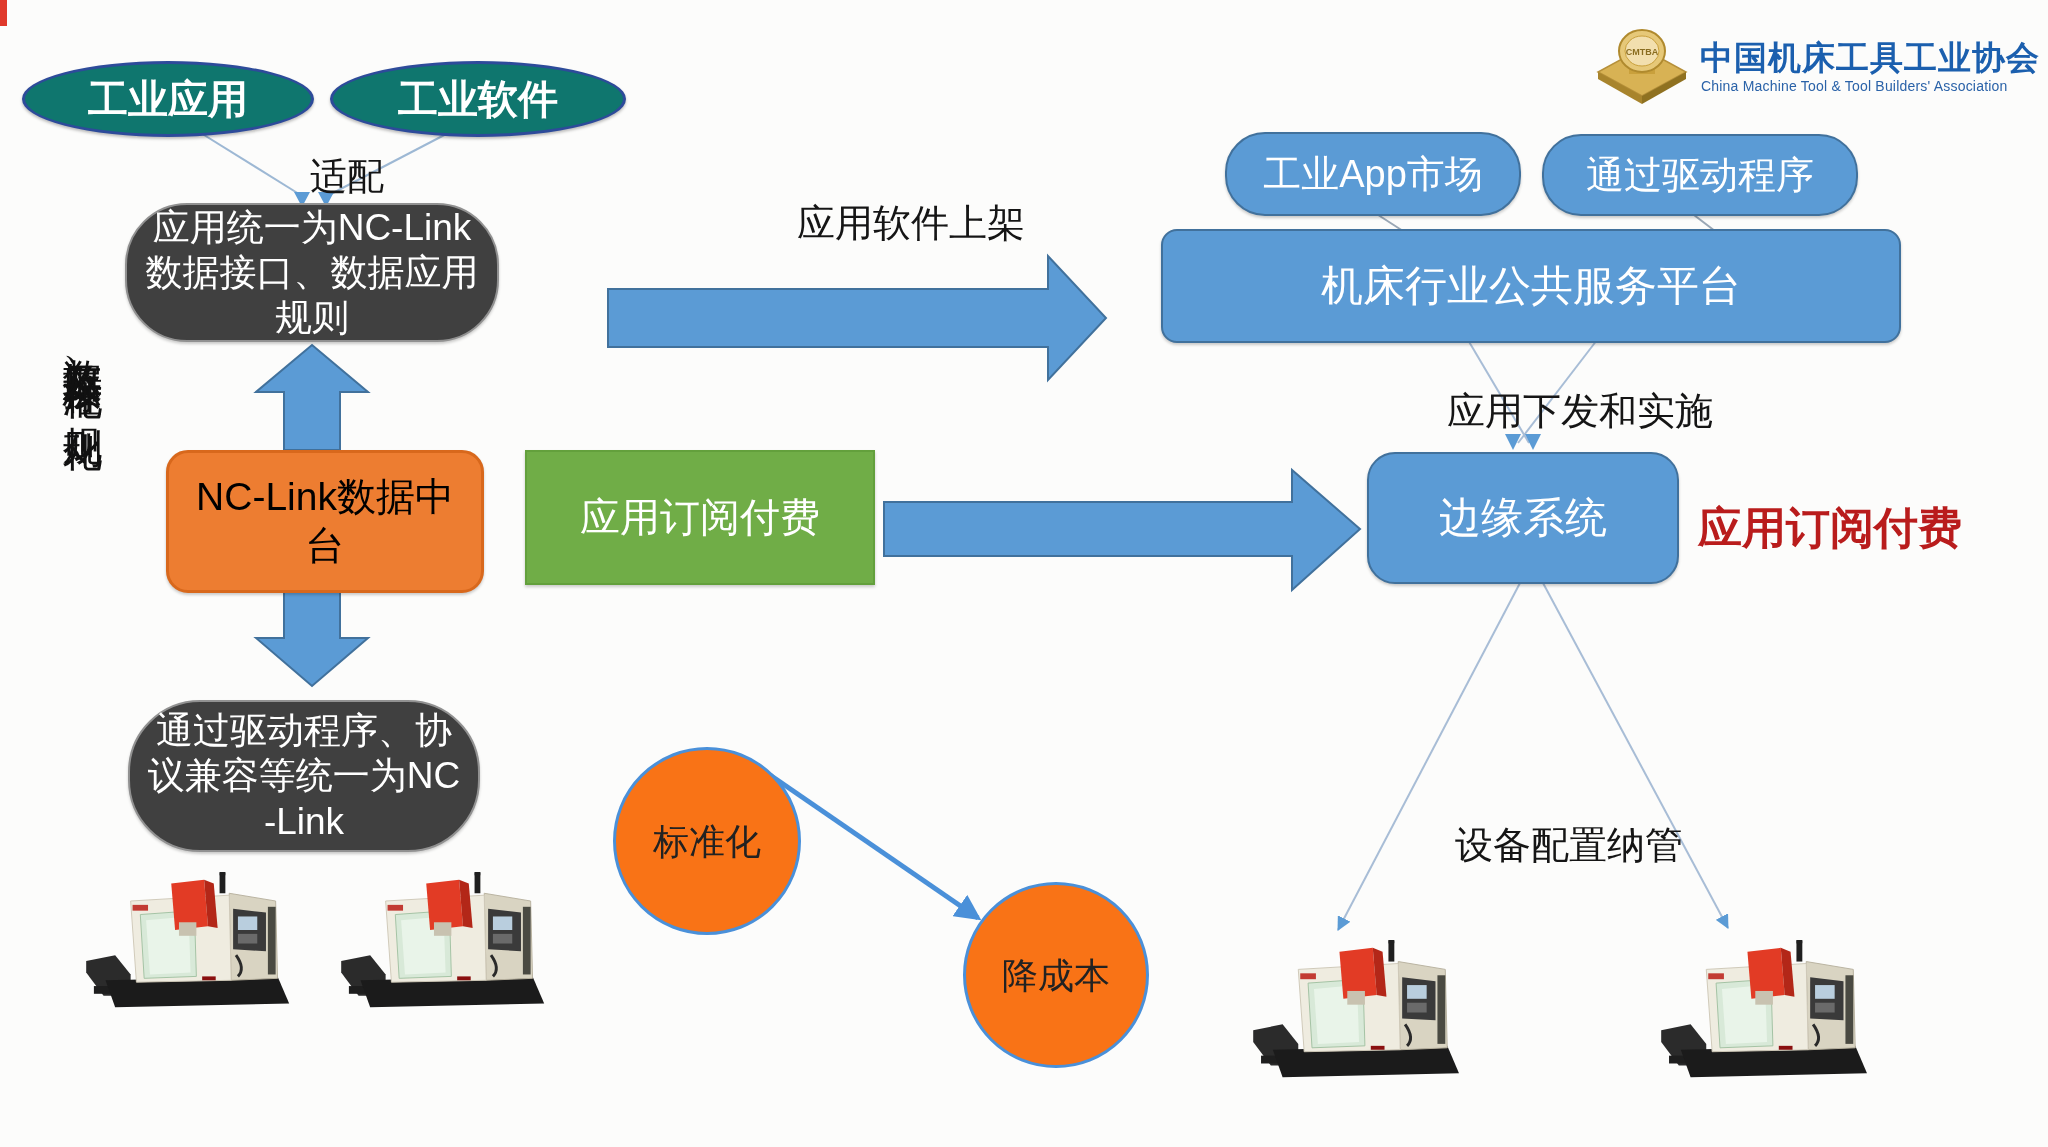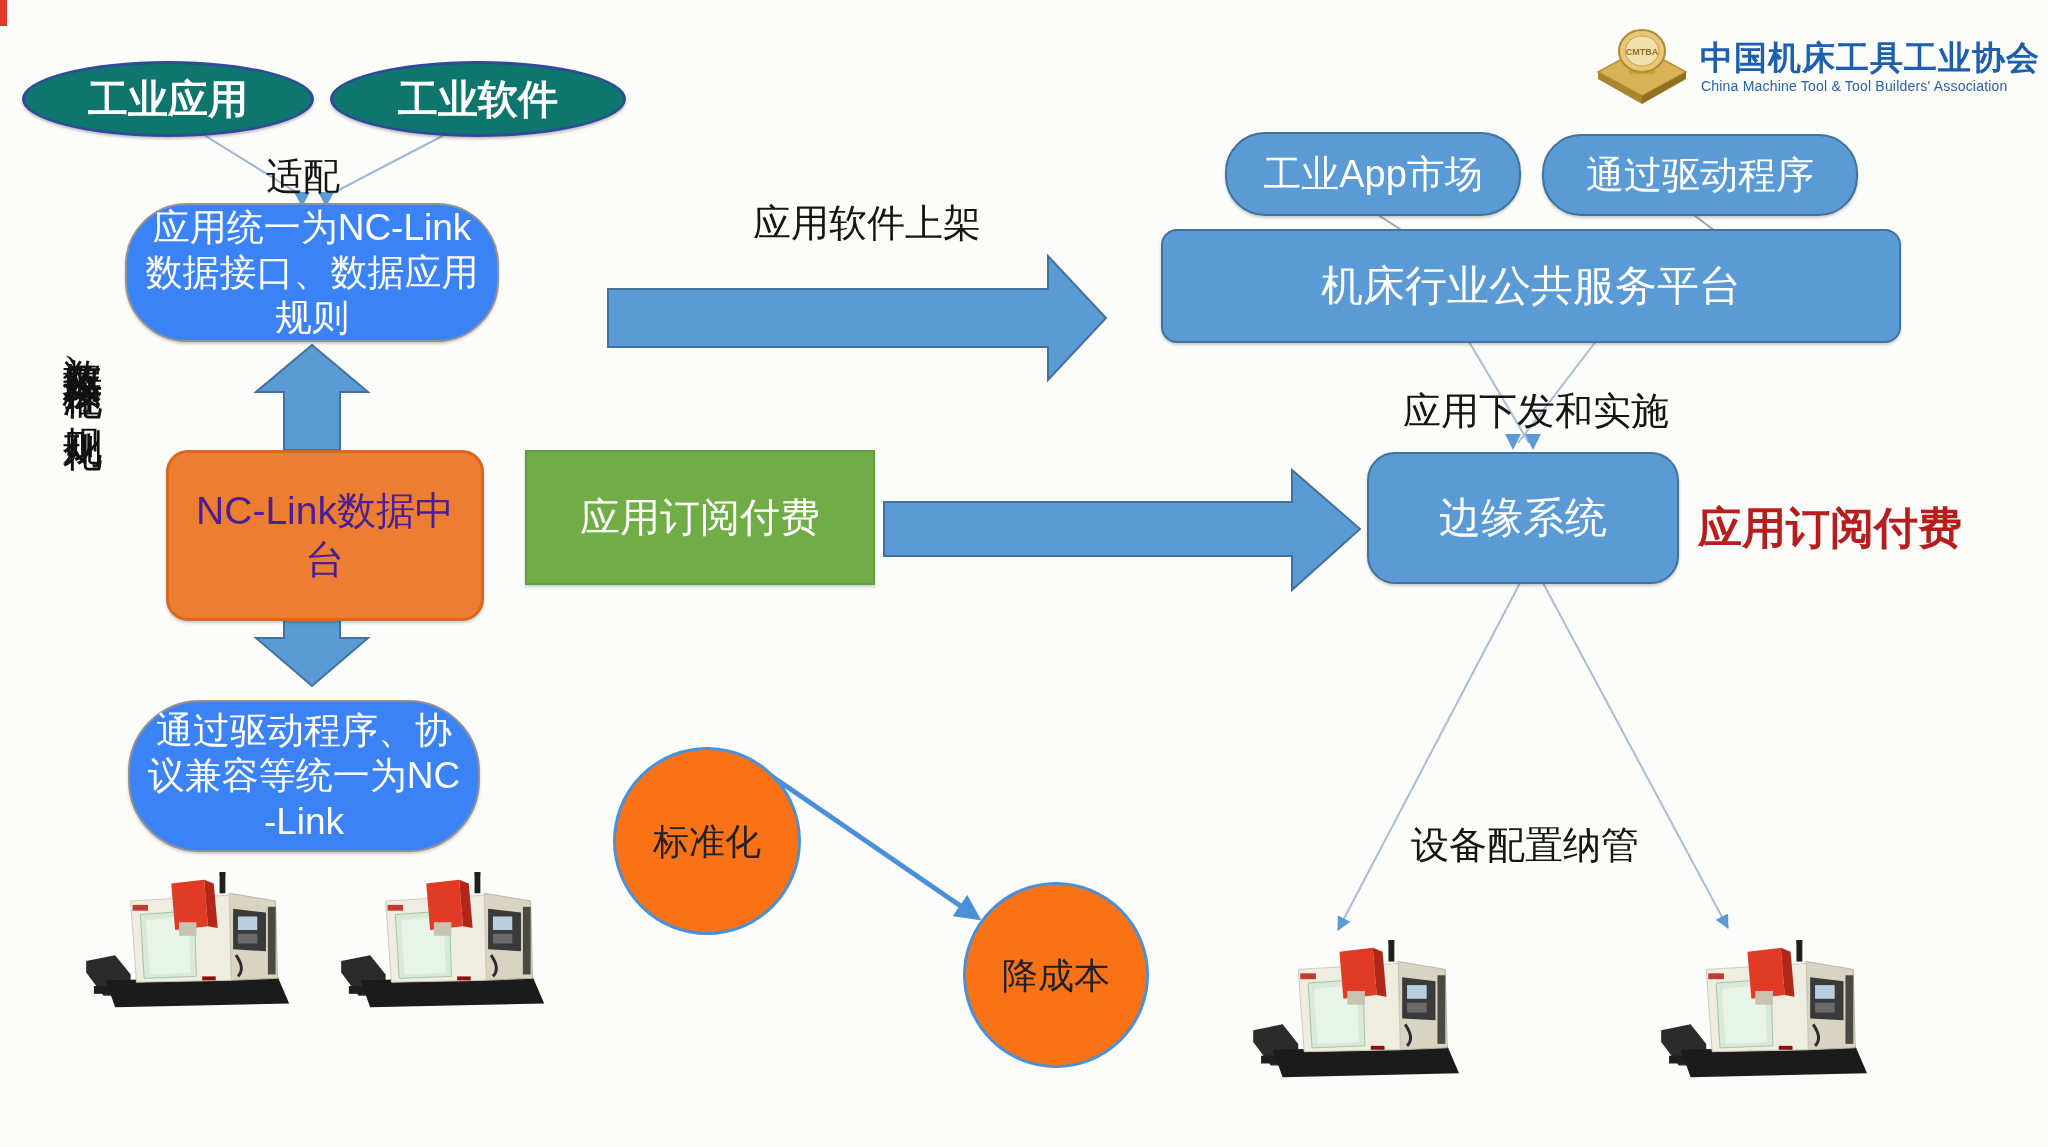--- a/index.html
+++ b/index.html
@@ -10,38 +10,38 @@
   .abs{position:absolute;}
   .ctr{display:flex;align-items:center;justify-content:center;text-align:center;}
   svg{display:block;}
   
   .ellipse{
     background:#0f766e;border:3px solid #2d4b9a;border-radius:50%;
     color:#fff;font-weight:bold;font-size:40px;z-index:2;
     box-shadow:0 2px 3px rgba(0,0,0,.25);
   }
   .graybox{
-    background:#3b82f6;border:2px solid #919191;color:#fff;font-size:37px;
+    background:#404040;border:2px solid #919191;color:#fff;font-size:37px;
     line-height:1.22;z-index:2;word-break:break-all;padding:6px 16px;
     box-shadow:0 2px 3px rgba(0,0,0,.2);
   }
   .bluebox{
     background:#5b9bd5;border:2px solid #41719c;color:#fff;z-index:2;
     box-shadow:0 2px 3px rgba(0,0,0,.2);
   }
   .orangebox{
-    background:#ed7d31;border:3px solid #d8681c;border-radius:22px;color:#4c1d95;
-    font-size:39px;line-height:1.25;z-index:2;word-break:break-all;padding:20px 20px;
+    background:#ed7d31;border:3px solid #d8681c;border-radius:22px;color:#000000;
+    font-size:39px;line-height:1.25;z-index:2;word-break:break-all;padding:6px 20px;
     box-shadow:0 2px 3px rgba(0,0,0,.2);
   }
   .greenbox{
     background:#70ad47;border:2px solid #63a03c;color:#fff;font-size:40px;z-index:2;
     box-shadow:0 2px 3px rgba(0,0,0,.2);
   }
-  .label{color:#151515;font-size:38px;z-index:2;}
+  .label{color:#151515;font-size:38px;z-index:2;margin-left:44px;}
   .circleNode{
     background:#f97316;border:3px solid #4a90d9;border-radius:50%;color:#222;
     font-size:36px;line-height:1.25;z-index:2;
   }
   .vtext{
     writing-mode:vertical-lr;text-orientation:upright;color:#111;font-size:40px;
     letter-spacing:3px;z-index:2;font-weight:500;
   }
   .rednote{color:#b91c1c;font-size:44px;font-weight:bold;z-index:2;}
   .logo-cn{color:#1b5fae;font-size:33px;font-weight:bold;letter-spacing:1px;z-index:2;}

